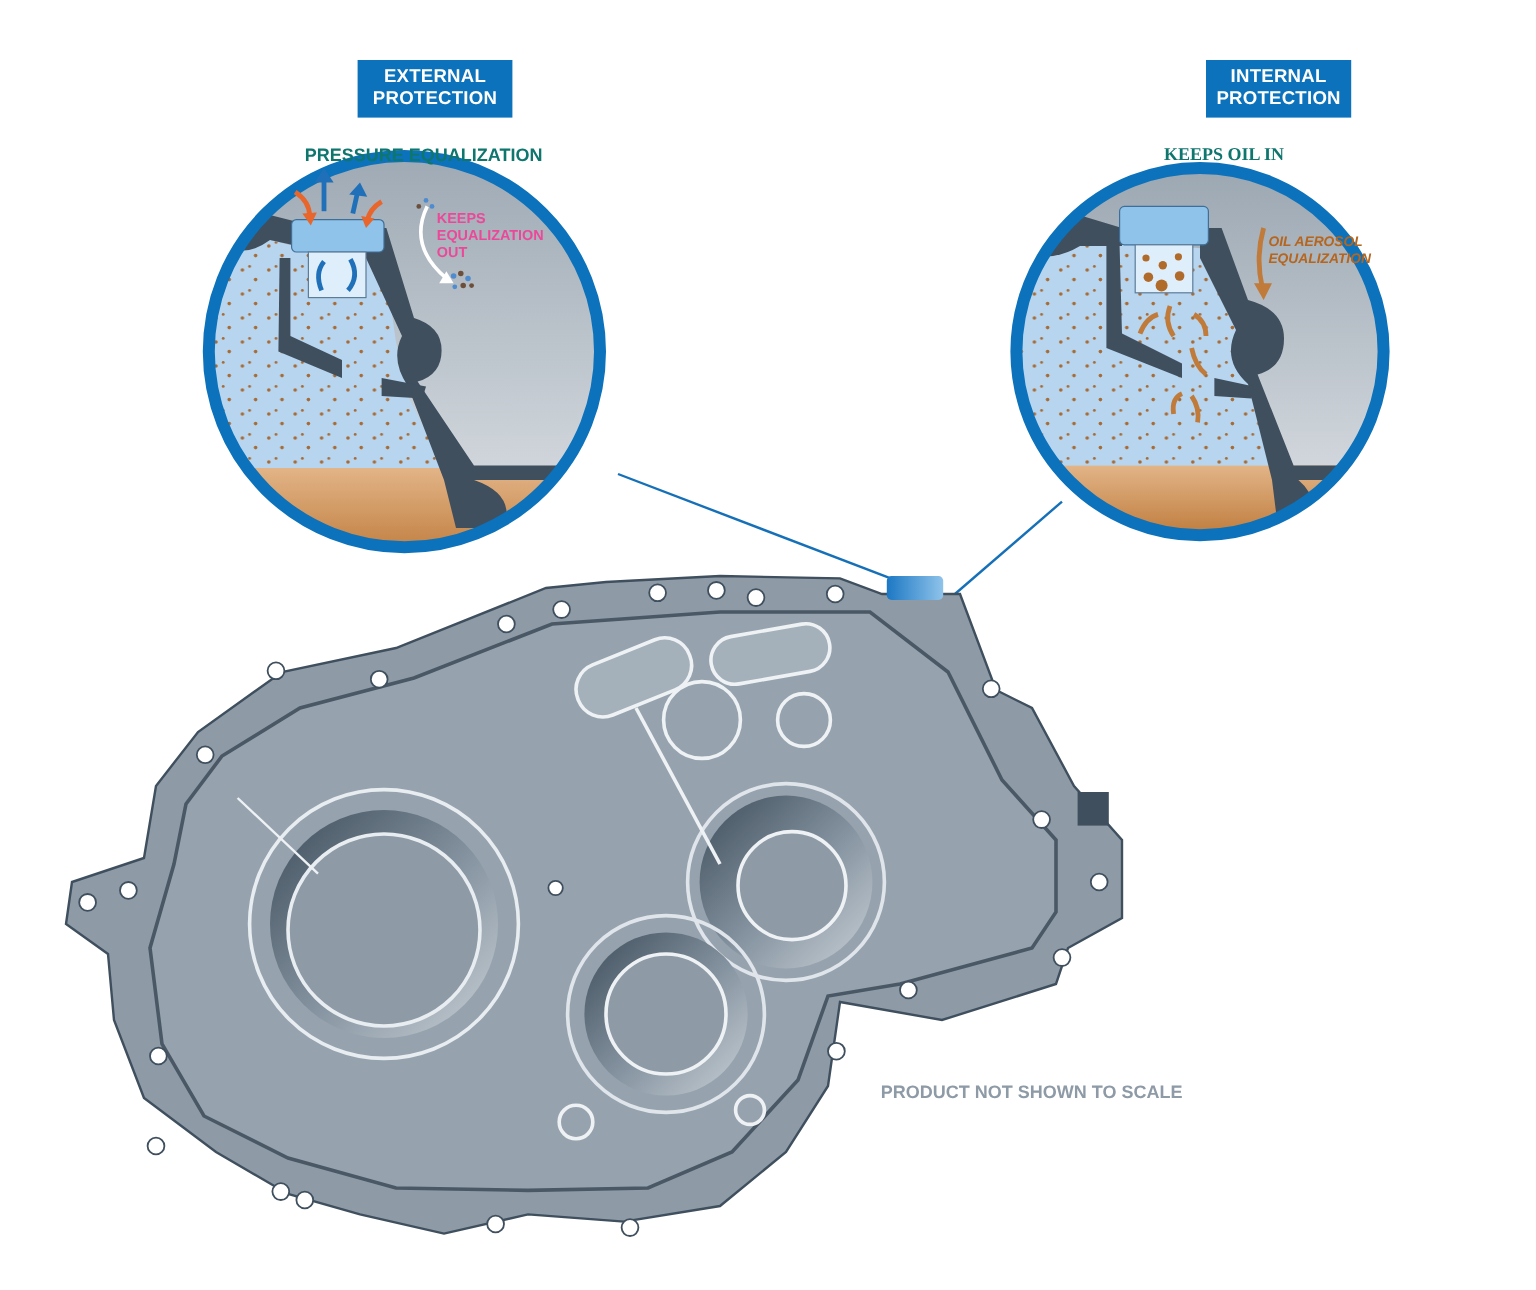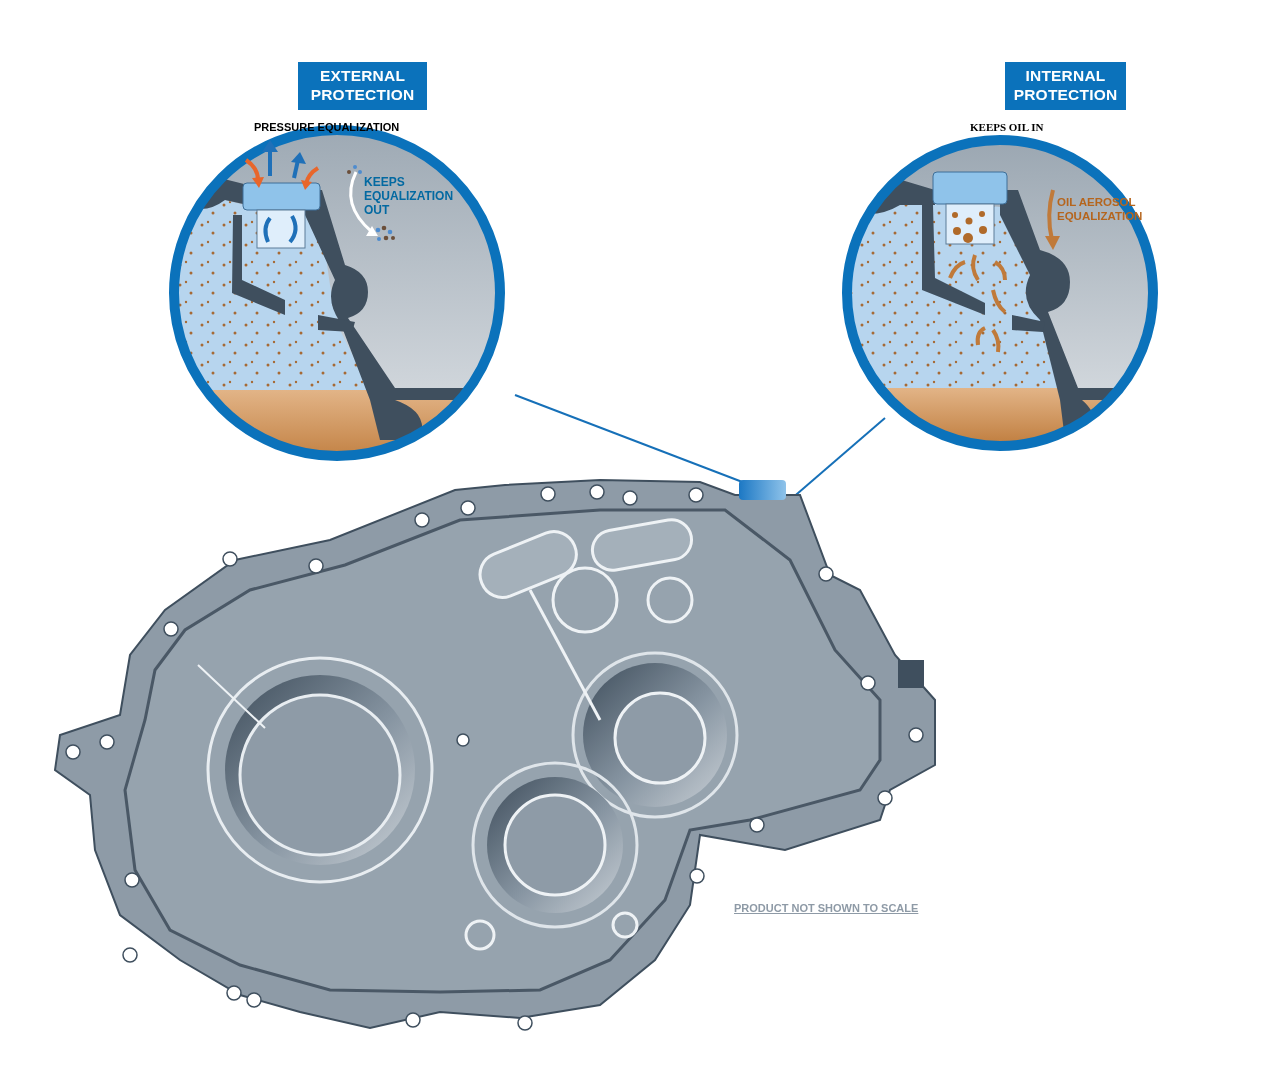--- a/index.html
+++ b/index.html
@@ -1,23 +1,23 @@
 <!DOCTYPE html>
 <html><head>
 <meta charset="utf-8">
 <style>
   html,body{margin:0;padding:0;background:#ffffff;}
   body{width:1280px;height:1075px;position:relative;overflow:hidden;font-family:"Liberation Sans",sans-serif;}
   svg{position:absolute;left:0;top:0;}
   .lbl{position:absolute;font-weight:bold;font-family:"Liberation Sans",sans-serif;}
-  .badge{background:#0b72bb;color:#fff;text-align:center;font-size:15.5px;line-height:19px;padding:4px 8px 6px;letter-spacing:0.2px;margin-top:12px;}
-  .sub{color:#000000;font-size:11px;white-space:nowrap;}
-  .note-white{color:#0369a1;font-size:12px;line-height:14px;}
+  .badge{background:#0b72bb;color:#fff;text-align:center;font-size:15.5px;line-height:19px;padding:4px 8px 6px;letter-spacing:0.2px;}
+  .sub{color:#0f766e;font-size:15px;white-space:nowrap;}
+  .note-white{color:#ec4899;font-size:12px;line-height:14px;}
   .note-orange{color:#b5651d;font-size:11.5px;line-height:14px;}
-  .footnote{color:#8e9aa6;font-size:11px;white-space:nowrap;text-decoration:underline;}
+  .footnote{color:#8e9aa6;font-size:15px;white-space:nowrap;}
 </style>
 </head>
 <body>
 
 <svg width="1280" height="1075" viewBox="0 0 1280 1075">
   <defs>
     <linearGradient id="skyL" x1="0" y1="0" x2="0" y2="1">
       <stop offset="0" stop-color="#9aa6b1"></stop>
         <stop offset="1" stop-color="#dfe3e7"></stop>
     </linearGradient>
@@ -201,18 +201,18 @@
   <div>KEEPS</div>
   <div>EQUALIZATION</div>
   <div>OUT</div>
 </div>
 
 <div class="lbl badge" style="left:1005px;top:50px;width:105px;">
   <div>INTERNAL</div>
   <div>PROTECTION</div>
 </div>
 <div class="lbl sub" style="left:970px;top:121px;font-family:Liberation Serif, serif;">KEEPS OIL IN</div>
-<div class="lbl note-orange" style="left:1057px;top:195px;">
+<div class="lbl note-orange" style="left:1057px;top:195px;font-style:italic;">
   <div>OIL AEROSOL</div>
   <div>EQUALIZATION</div>
 </div>
 
 <div class="lbl footnote" style="left:734px;top:902px;">PRODUCT NOT SHOWN TO SCALE</div>
 
 </body></html>

